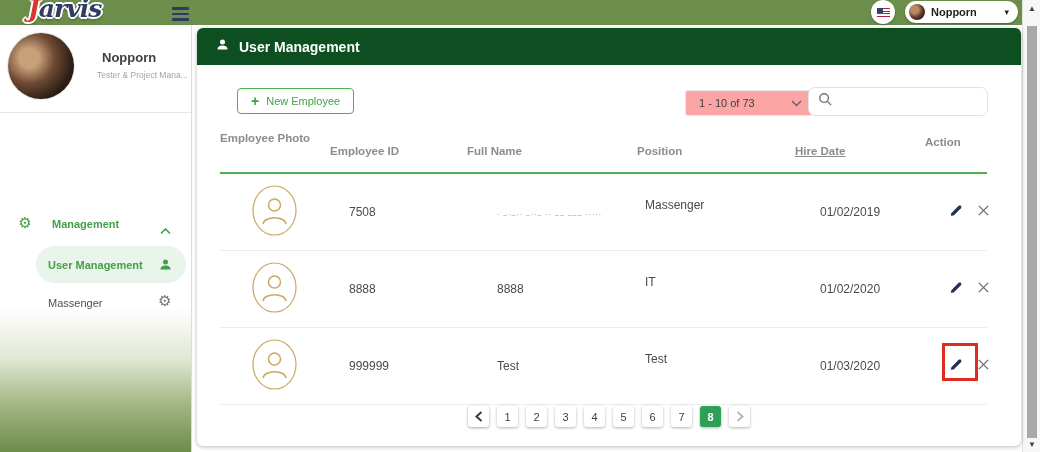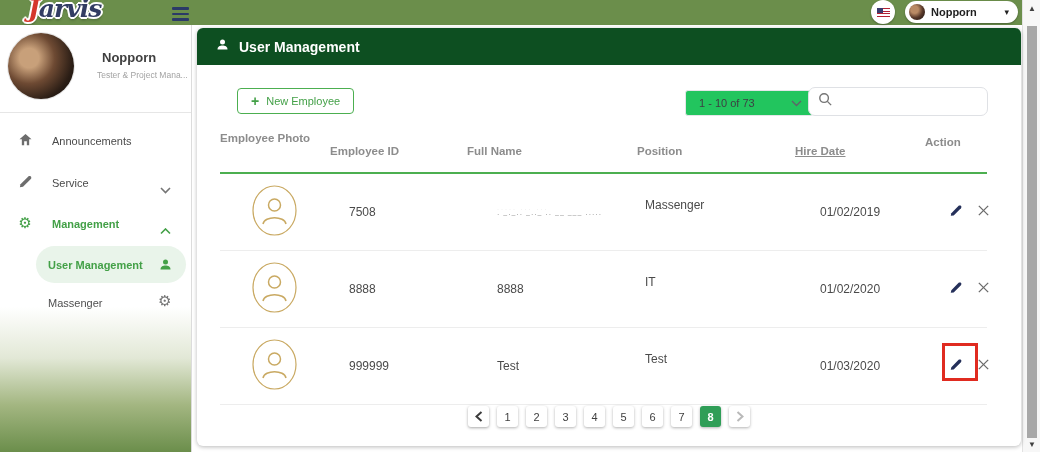--- a/index.html
+++ b/index.html
@@ -63,21 +63,21 @@
   .card { position:absolute; left:197px; top:28px; width:824px; height:418px; background:#fff; border-radius:6px;
           box-shadow:0 1px 4px rgba(0,0,0,.28); }
   .card-header { position:absolute; left:0; top:0; width:100%; height:37px; background:#0d4f21; border-radius:6px 6px 0 0;
                  display:flex; align-items:center; gap:9px; padding-left:18px; }
   .card-title { color:#fff; font-size:14px; font-weight:bold; }
 
   .btn-new { position:absolute; left:40px; top:60px; height:26px; padding:0 13px; border:1px solid #4caf50; border-radius:4px;
              background:#fff; color:#43a047; font-size:11px; display:flex; align-items:center; gap:7px; cursor:pointer; }
   .btn-new .plus { font-size:14px; font-weight:bold; }
 
-  .range-select { position:absolute; left:488px; top:62px; width:128px; height:26px; background:#22c55e; border:1px solid #e4e6e8;
+  .range-select { position:absolute; left:488px; top:62px; width:128px; height:26px; background:#fca5a5; border:1px solid #e4e6e8;
                   border-radius:3px; display:flex; align-items:center; font-size:11px; color:#3c4043; padding:0 10px 0 13px; cursor:pointer; }
   .range-select .rtext { flex:1; }
   .search-box { position:absolute; left:611px; top:59px; width:180px; height:29px; border:1px solid #dfe1e5; border-radius:7px;
                 background:#fff; display:flex; align-items:center; padding-left:9px; gap:6px; }
   .search-box input { border:none; outline:none; font-size:12px; width:140px; background:transparent; font-family:inherit; }
 
   .th { position:absolute; font-size:11.5px; font-weight:bold; color:#8c8c8c; }
   .green-rule { position:absolute; left:23px; top:144px; width:767px; height:2px; background:#4caf50; }
 
   .trow { position:absolute; left:23px; width:767px; height:77px; border-bottom:1px solid #ededed; }
@@ -126,42 +126,21 @@
     <div class="sb-thumb"></div>
     <div class="sb-arrow" style="bottom:3px;">▼</div>
   </div>
 
   <div class="sidebar">
     <div class="profile-photo"></div>
     <div class="profile-name">Nopporn</div>
     <div class="profile-role">Tester &amp; Project Mana...</div>
     <div class="side-divider"></div>
 
-    <div class="nav-item" style="top:105px;">
-      <span class="nicon">
-        <svg width="17" height="16" viewBox="0 0 24 24">
-            <path d="M12 3 L3 11 H6.5 V20 H10 V14 H14 V20 H17.5 V11 H21 Z" fill="#6d6d6d"></path>
-          </svg>
-      </span>
-      <span class="nlabel">Announcements</span>
-    </div>
-
-    <div class="nav-item" style="top:147px;">
-      <span class="nicon">
-        <svg width="15" height="15" viewBox="0 0 24 24">
-            <path d="M3 21 L4 16.5 L16.5 4 C17.5 3 19.5 3 20.5 4 C21.5 5 21.5 7 20.5 8 L8 20.5 Z" fill="#6d6d6d"></path>
-          </svg>
-      </span>
-      <span class="nlabel">Service</span>
-      <span class="nchev">
-        <svg width="11" height="7" viewBox="0 0 11 7">
-            <polyline points="1,1 5.5,5.5 10,1" fill="none" stroke="#757575" stroke-width="1.6"></polyline>
-          </svg>
-      </span>
-    </div>
+
 
     <div class="nav-item green" style="top:188px;">
       <span class="nicon gear-glyph green">⚙</span>
       <span class="nlabel">Management</span>
       <span class="nchev">
         <svg width="11" height="7" viewBox="0 0 11 7">
             <polyline points="1,5.5 5.5,1 10,5.5" fill="none" stroke="#43a047" stroke-width="1.6"></polyline>
           </svg>
       </span>
     </div>

